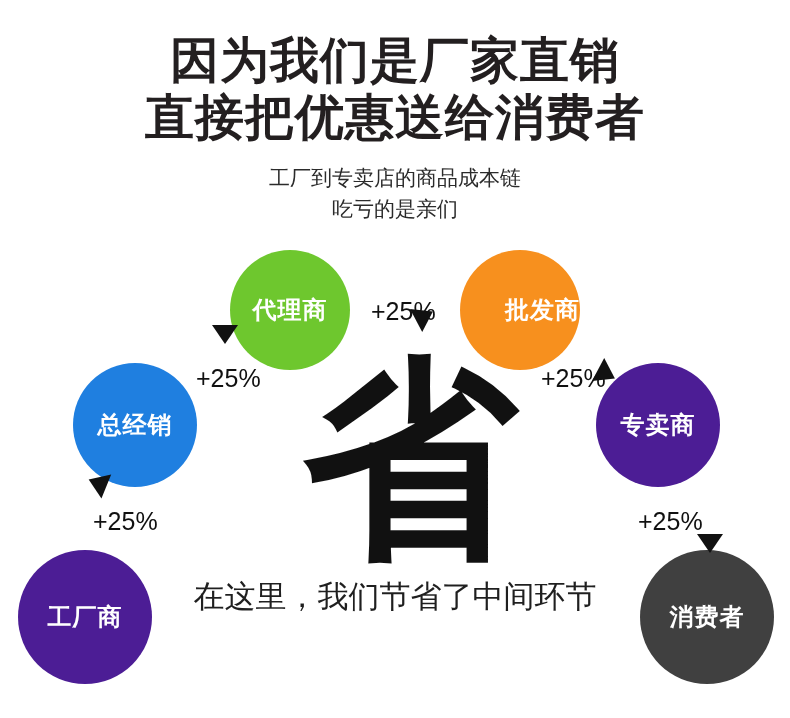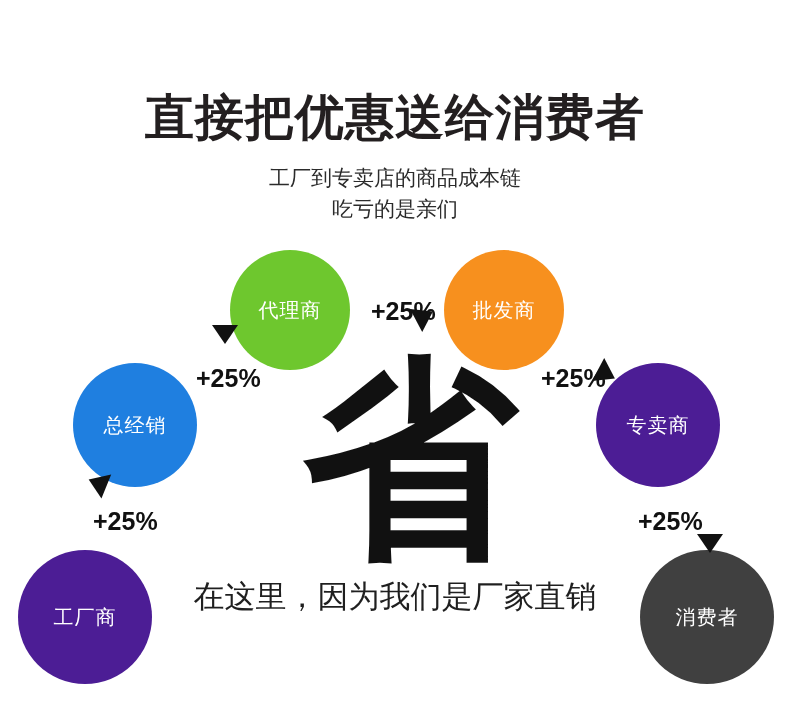--- a/index.html
+++ b/index.html
@@ -82,33 +82,33 @@
   
   .node {
     position: absolute;
     border-radius: 50%;
     display: flex;
     align-items: center;
     justify-content: center;
   }
   .node .node-label {
     color: #ffffff;
-    font-size: 20px;
-    font-weight: 400;
+    font-size: 24px;
+    font-weight: 700;
     letter-spacing: 1px;
     line-height: 1;
     user-select: none;
   }
 
   
   .pct {
     position: absolute;
     color: #111111;
     font-size: 25px;
-    font-weight: 700;
+    font-weight: 400;
     line-height: 1;
     white-space: nowrap;
   }
 
   
   .arrow {
     position: absolute;
     width: 0;
     height: 0;
   }
@@ -129,40 +129,41 @@
   }
   .arrow.rot-ne { transform: rotate(-28deg); }
   .arrow.rot-nw { transform: rotate(28deg); }
   .arrow.rot-sw { transform: rotate(22deg); }
 </style>
 </head>
 <body>
 
 <div id="stage">
 
+  <div class="headline line1">因为我们是厂家直销</div>
   <div class="headline line2">直接把优惠送给消费者</div>
 
   <div class="subtitle s1">工厂到专卖店的商品成本链</div>
   <div class="subtitle s2">吃亏的是亲们</div>
 
   <div class="big-save">省</div>
 
-  <div class="caption">在这里，因为我们是厂家直销</div>
+  <div class="caption">在这里，我们节省了中间环节</div>
 
   <div id="nodes-layer">
       <div class="node" style="left: 18px; top: 550px; width: 134px; height: 134px; background: #4c1d95;">
         <span class="node-label">工厂商</span>
       </div>
       <div class="node" style="left: 73px; top: 363px; width: 124px; height: 124px; background: rgb(31, 127, 224);">
         <span class="node-label">总经销</span>
       </div>
       <div class="node" style="left: 230px; top: 250px; width: 120px; height: 120px; background: rgb(110, 199, 46);">
         <span class="node-label">代理商</span>
       </div>
-      <div class="node" style="left: 444px; top: 250px; width: 120px; height: 120px; background: rgb(247, 144, 30);">
+      <div class="node" style="left: 460px; top: 250px; width: 120px; height: 120px; background: rgb(247, 144, 30); justify-content: flex-end;">
         <span class="node-label">批发商</span>
       </div>
       <div class="node" style="left: 596px; top: 363px; width: 124px; height: 124px; background: #4c1d95;">
         <span class="node-label">专卖商</span>
       </div>
       <div class="node" style="left: 640px; top: 550px; width: 134px; height: 134px; background: #404040; justify-content: center;">
         <span class="node-label">消费者</span>
       </div>
     </div>
 

